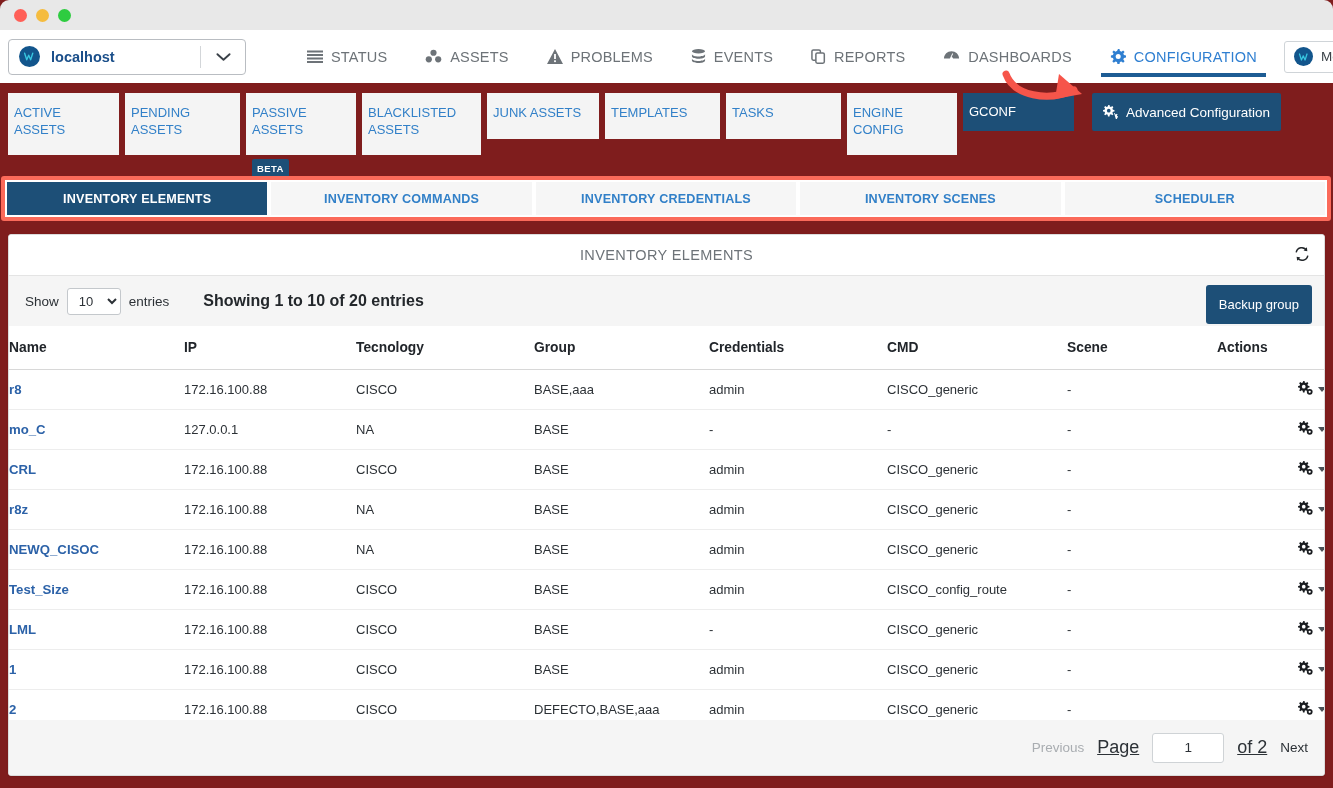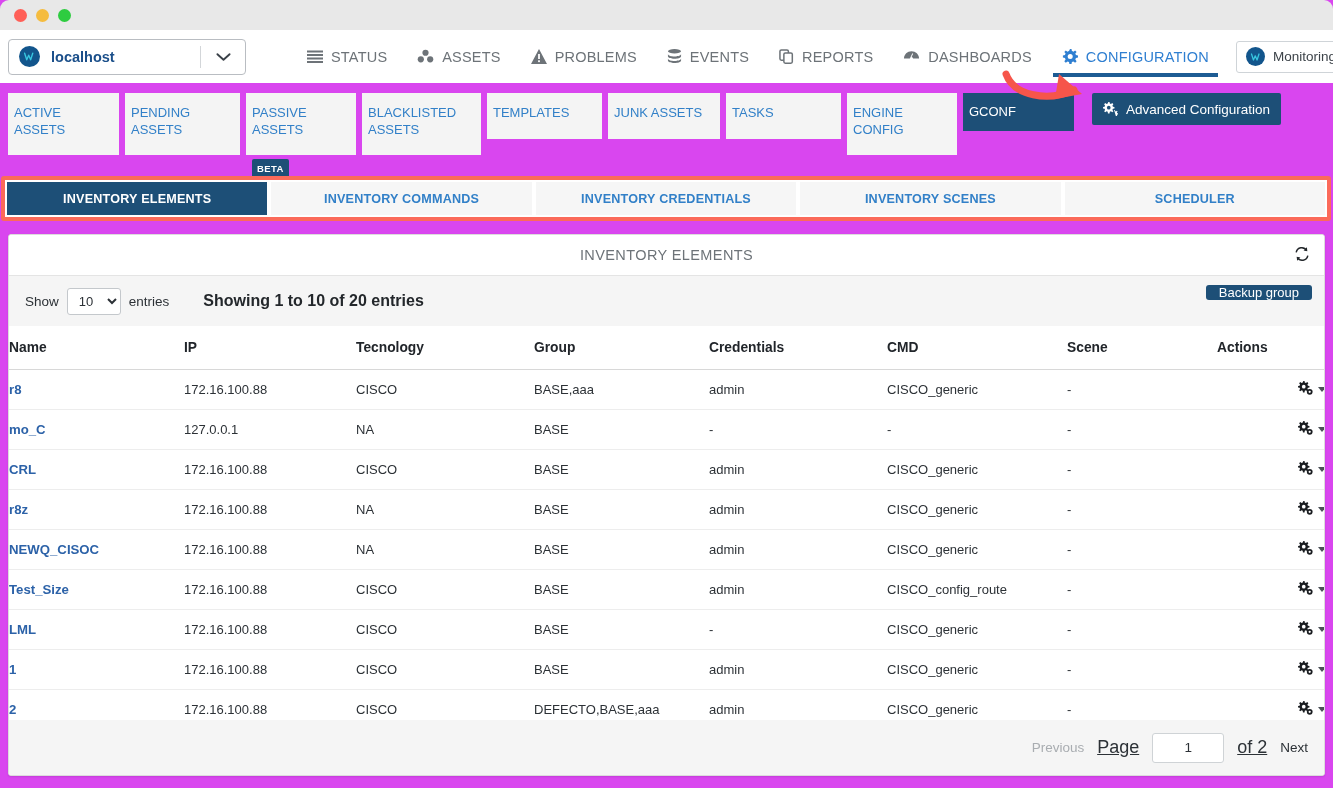--- a/index.html
+++ b/index.html
@@ -6,21 +6,21 @@
   html, body {
     margin: 0; padding: 0;
     width: 1333px; height: 788px;
     background: #ffffff;
     font-family: "Liberation Sans", sans-serif;
     overflow: hidden;
   }
   #app {
     position: relative;
     width: 1333px; height: 788px;
-    background: #d946ef;
+    background: #7f1d1d;
   }
 
   
   .chrome {
     position: absolute; top: 0; left: 0;
     width: 1333px; height: 30px;
     background: #e8e8e8;
     border-top-left-radius: 9px;
     border-top-right-radius: 9px;
     display: flex; align-items: center;
@@ -61,21 +61,21 @@
   }
   .host-div { width: 1px; height: 22px; background: #d3d6d9; }
   .host-caret {
     width: 44px; display: flex; align-items: center; justify-content: center;
     font-size: 14px; color: #3a4148;
   }
 
   .navitems {
     display: flex; align-items: center;
     margin-left: 46px;
-    gap: 0px;
+    gap: 8px;
   }
   .navitem {
     display: flex; align-items: center;
     color: #6d7378;
     font-size: 14.5px;
     letter-spacing: .2px;
     padding: 0 15px;
     white-space: nowrap;
     cursor: pointer;
     position: relative;
@@ -136,21 +136,21 @@
     display: inline-block;
     background: #1d4f77; color: #fff;
     font-size: 9.5px; font-weight: bold;
     padding: 1px 5px 2px 5px;
     border-radius: 2px;
     margin-top: 21px;
     letter-spacing: .4px;
   }
   .subtab-adv {
     background: #1d4f77; color: #fff;
-    height: 32px;
+    height: 38px;
     display: flex; align-items: center;
     padding: 0 11px;
     font-size: 13.5px;
     margin-left: 12px;
     white-space: nowrap;
     border-radius: 2px;
   }
   .subtab-adv .adv-ico { margin-right: 8px; display: flex; }
 
   
@@ -233,21 +233,21 @@
   }
   .entries-label { font-size: 13.5px; color: #2c3136; }
   .showing-info {
     margin-left: 34px;
     font-size: 16px; color: #23272b; font-weight: bold;
   }
   .backup-btn {
     position: absolute; right: 12px; top: 9px;
     background: #1d4f77; color: #fff;
     font-size: 13px;
-    padding: 0 13px;
+    padding: 12px 13px;
     border-radius: 3px;
     cursor: pointer;
   }
 
   
   table.inv {
     width: 100%;
     border-collapse: collapse;
     table-layout: fixed;
   }
@@ -446,26 +446,26 @@
       <div>PASSIVE</div>
       <div>ASSETS</div>
       <span class="beta">BETA</span>
     </div>
 
     <div class="subtab tall" style="width:119px">
       <div>BLACKLISTED</div>
       <div>ASSETS</div>
     </div>
 
+    <div class="subtab oneline" style="width:112px">
+      <div>JUNK ASSETS</div>
+    </div>
+
     <div class="subtab oneline" style="width:115px">
       <div>TEMPLATES</div>
-    </div>
-
-    <div class="subtab oneline" style="width:112px">
-      <div>JUNK ASSETS</div>
     </div>
 
     <div class="subtab oneline" style="width:115px">
       <div>TASKS</div>
     </div>
 
 
     <div class="subtab tall" style="width:110px">
       <div>ENGINE</div>
       <div>CONFIG</div>

